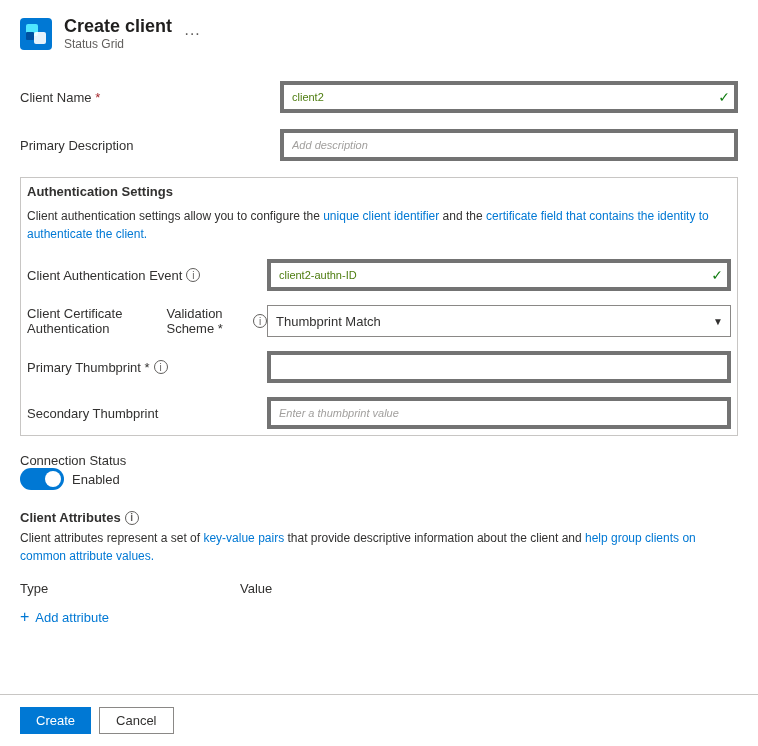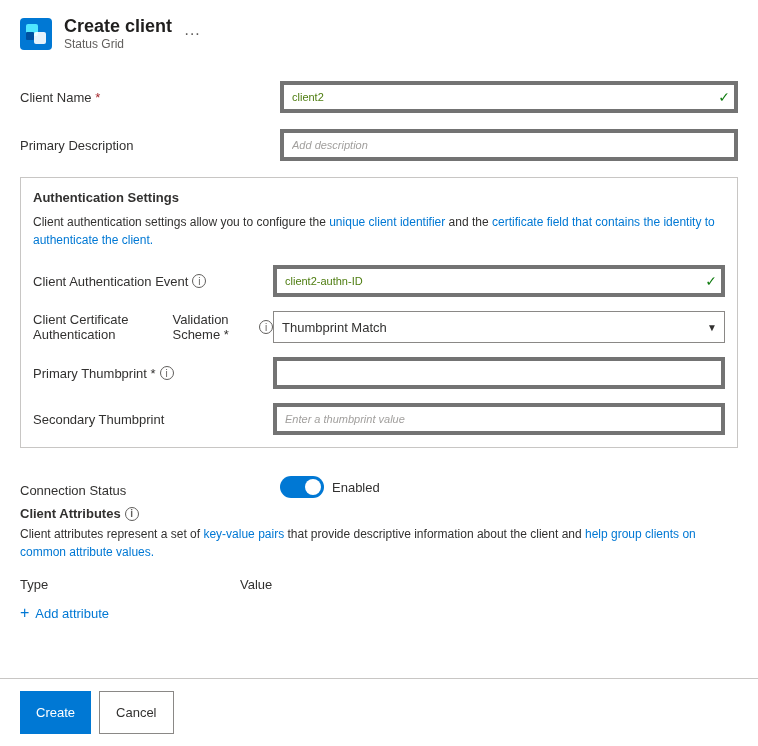--- a/index.html
+++ b/index.html
@@ -112,22 +112,22 @@
       position: absolute;
       right: 8px;
       top: 50%;
       transform: translateY(-50%);
       color: #323130;
       font-size: 10px;
       pointer-events: none;
     }
     .auth-section {
       border: 1px solid #c8c6c4;
-      padding: 12px;
-      margin-bottom: 28px;
+      padding: 6px;
+      margin-bottom: 17px;
     }
     .auth-section-title {
       font-weight: 600;
       font-size: 13px;
       margin-bottom: 8px;
     }
     .auth-section-desc {
       font-size: 12px;
       color: #323130;
       margin-bottom: 16px;
@@ -168,22 +168,23 @@
       height: 14px;
       border-radius: 50%;
       border: 1px solid #605e5c;
       font-size: 10px;
       color: #605e5c;
       cursor: pointer;
       flex-shrink: 0;
     }
     .toggle-row {
       display: flex;
-      align-items: flex-end;
-      margin-bottom: 8px;
+      align-items: flex-start;
+      margin-bottom: 20px;
+      flex-direction: column;
     }
     .toggle-label {
       width: 260px;
       font-size: 13px;
       color: #323130;
     }
     .toggle-container {
       display: flex;
       align-items: center;
       gap: 8px;
@@ -261,21 +262,21 @@
       border-top: 1px solid #c8c6c4;
       padding: 12px 20px;
       display: flex;
       gap: 8px;
       background: #fff;
     }
     .btn-create {
       background: #0078d4;
       color: #fff;
       border: none;
-      padding: 14px 16px;
+      padding: 6px 16px;
       font-size: 13px;
       cursor: pointer;
       min-width: 60px;
     }
     .btn-cancel {
       background: #fff;
       color: #323130;
       border: 1px solid #8a8886;
       padding: 0 16px;
       font-size: 13px;

